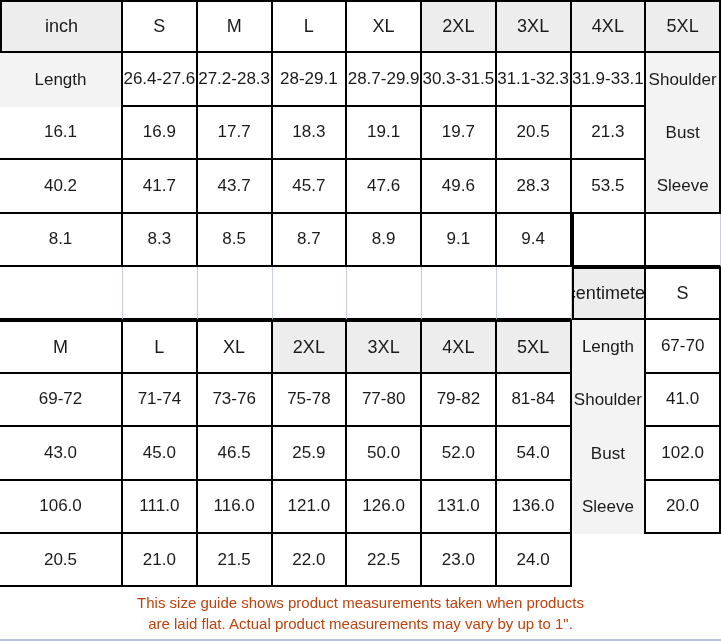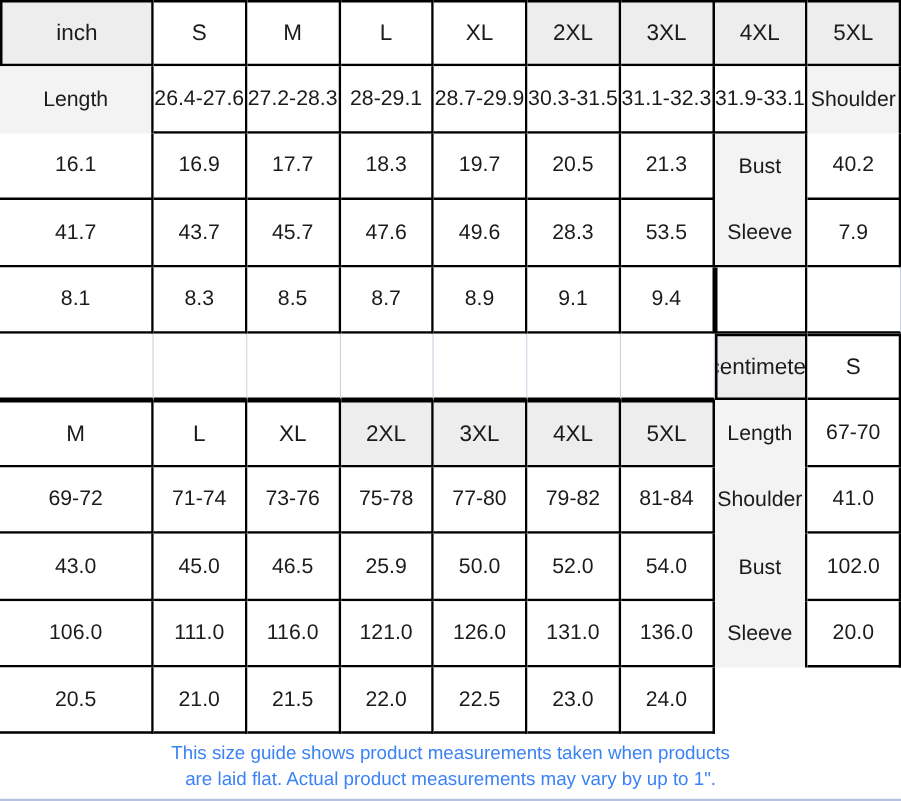--- a/index.html
+++ b/index.html
@@ -60,21 +60,21 @@
   }
   .spacer-last { border-right: 1px solid #c9cfe0; }
   .footer-note {
     flex: 1;
     display: flex;
     flex-direction: column;
     align-items: center;
     justify-content: center;
     font-size: 15px;
     line-height: 1.42;
-    color: #3b82f6;
+    color: #c2410c;
     text-align: center;
   }
   .bottom-edge {
     height: 2px;
     background: #b7c3de;
     width: 100%;
   }
 </style>
 </head>
 <body>
@@ -95,34 +95,34 @@
     <div class="cell value-cell">28-29.1</div>
     <div class="cell value-cell">28.7-29.9</div>
     <div class="cell value-cell">30.3-31.5</div>
     <div class="cell value-cell">31.1-32.3</div>
     <div class="cell value-cell">31.9-33.1</div>
     <div class="cell label-cell">Shoulder</div>
     <div class="cell value-cell">16.1</div>
     <div class="cell value-cell">16.9</div>
     <div class="cell value-cell">17.7</div>
     <div class="cell value-cell">18.3</div>
+    <div class="cell value-cell">19.1</div>
     <div class="cell value-cell">19.7</div>
     <div class="cell value-cell">20.5</div>
     <div class="cell value-cell">21.3</div>
     <div class="cell label-cell">Bust</div>
     <div class="cell value-cell">40.2</div>
     <div class="cell value-cell">41.7</div>
     <div class="cell value-cell">43.7</div>
     <div class="cell value-cell">45.7</div>
     <div class="cell value-cell">47.6</div>
     <div class="cell value-cell">49.6</div>
     <div class="cell value-cell">28.3</div>
     <div class="cell value-cell">53.5</div>
     <div class="cell label-cell section-end">Sleeve</div>
-    <div class="cell value-cell">7.9</div>
     <div class="cell value-cell">8.1</div>
     <div class="cell value-cell">8.3</div>
     <div class="cell value-cell">8.5</div>
     <div class="cell value-cell">8.7</div>
     <div class="cell value-cell">8.9</div>
     <div class="cell value-cell">9.1</div>
     <div class="cell value-cell">9.4</div>
     <div class="cell spacer-label"></div>
     <div class="cell spacer-cell"></div>
     <div class="cell spacer-cell"></div>

